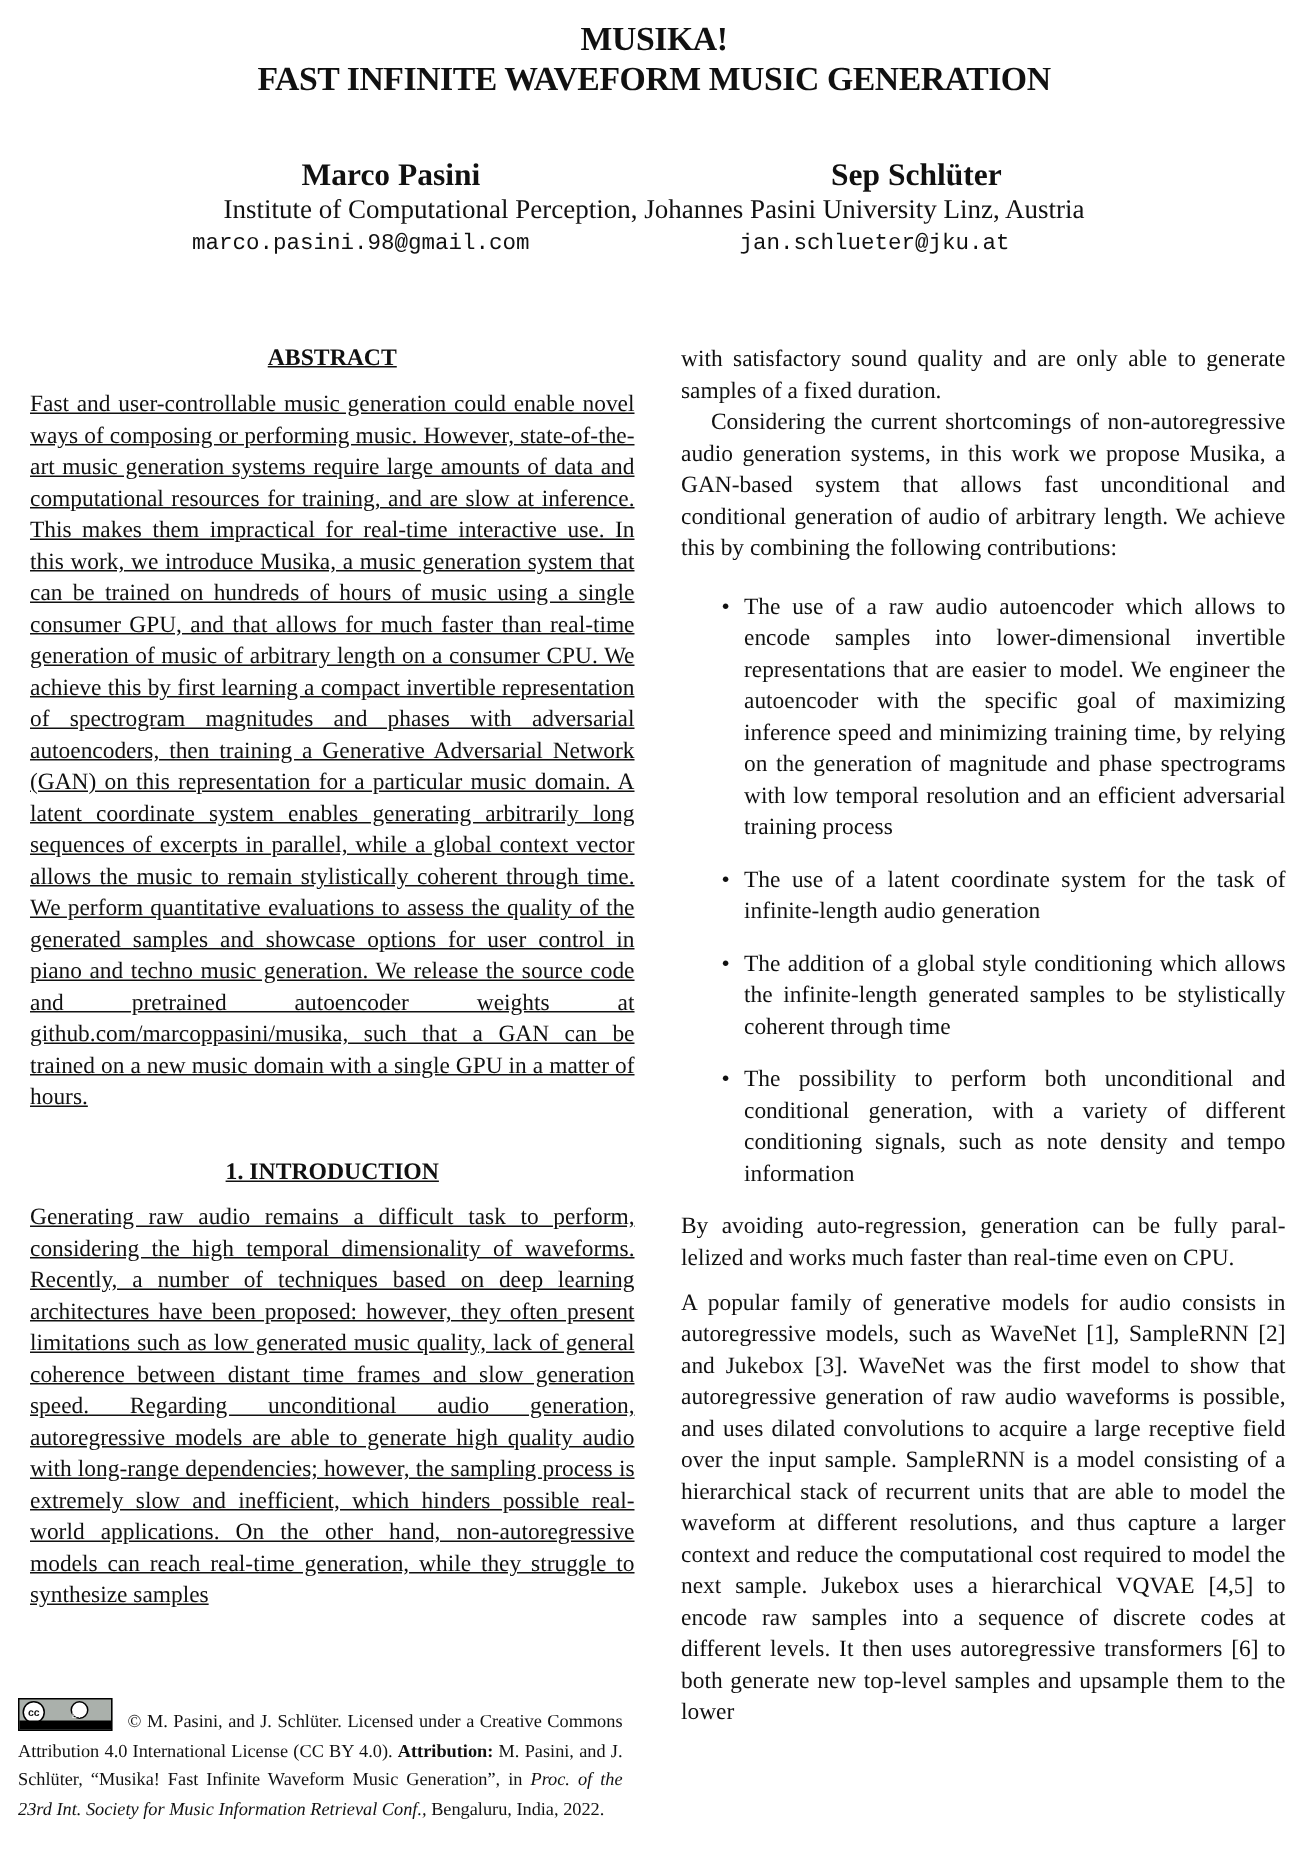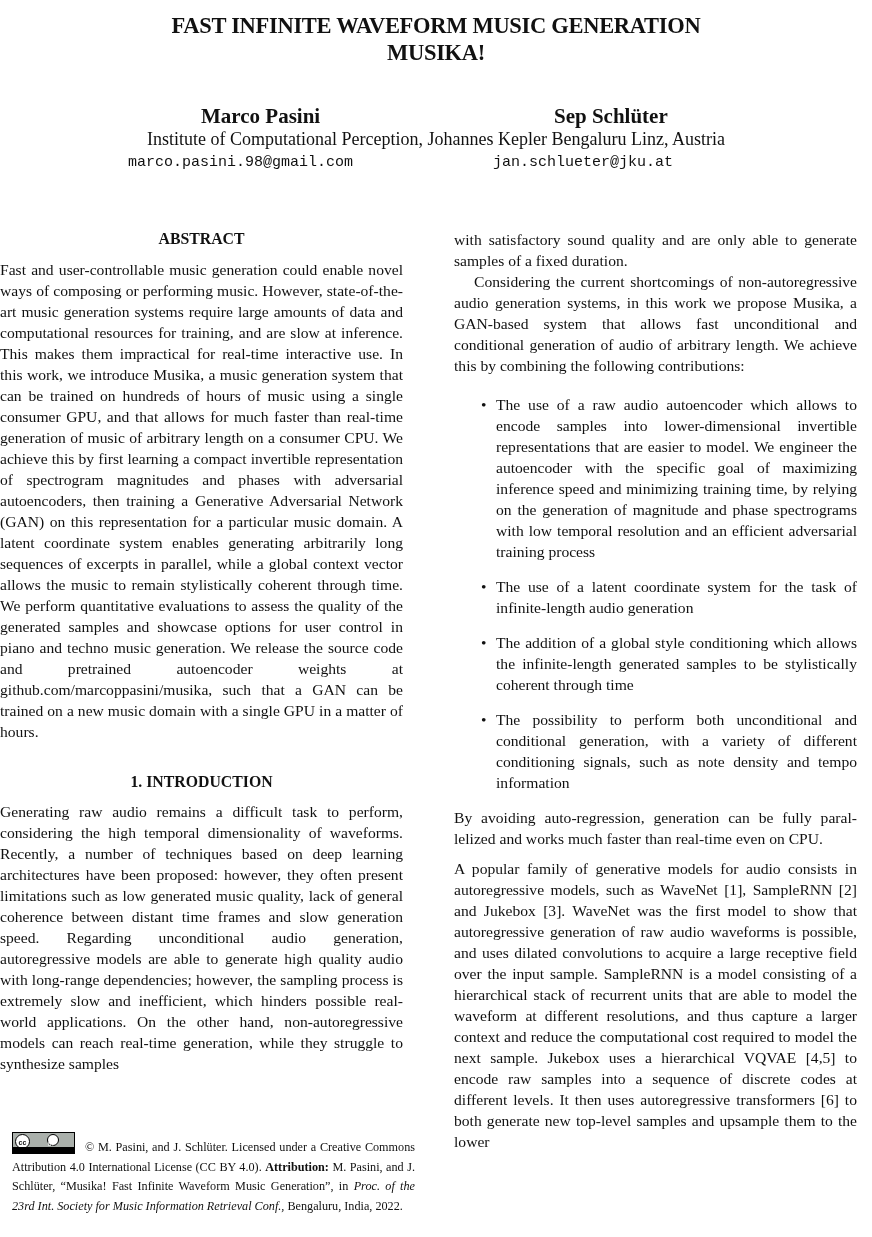--- a/index.html
+++ b/index.html
@@ -15,21 +15,21 @@
   }
   .author { position: absolute; top: 104px; font-weight: bold; font-size: 21px; }
   .author-1 { left: 201px; }
   .author-2 { left: 554px; }
   .affil { position: absolute; left: 0; width: 872px; top: 129px; text-align: center; font-size: 18px; }
   .email { position: absolute; top: 154px; font-family: "Liberation Mono", "DejaVu Sans Mono", monospace; font-size: 15px; }
   .email-1 { left: 128px; }
   .email-2 { left: 493px; }
 
   .col { position: absolute; width: 403px; font-size: 15.6px; line-height: 21px; }
-  .col-left { left: 0; top: 228px; }
+  .col-left { left: 20px; top: 228px; text-decoration: underline; }
   .col-right { left: 454px; top: 229px; }
   .heading { text-align: center; font-weight: bold; font-size: 15.8px; margin: 0; }
   p { margin: 0; text-align: justify; hyphens: manual; }
   .indent { text-indent: 20px; }
 
   ul.contrib { list-style: none; margin: 18px 0 0 0; padding: 0 0 0 42px; }
   ul.contrib li { position: relative; text-align: justify; margin-bottom: 14px; }
   ul.contrib li .bullet { position: absolute; left: -15px; top: 0; }
 
   .footnote {
@@ -54,27 +54,27 @@
     position: absolute; left: 35px; bottom: -1px; color: #fff; font-size: 5px;
     font-family: "Liberation Sans", sans-serif;
   }
   b.attr { font-weight: bold; }
   i { font-style: italic; }
 </style>
 </head>
 <body>
 
 <div class="title">
+  <div>MUSIKA!</div>
   <div>FAST INFINITE WAVEFORM MUSIC GENERATION</div>
-  <div>MUSIKA!</div>
 </div>
 
 <div class="author author-1">Marco Pasini</div>
 <div class="author author-2">Sep Schlüter</div>
-<div class="affil">Institute of Computational Perception, Johannes Kepler Bengaluru Linz, Austria</div>
+<div class="affil">Institute of Computational Perception, Johannes Pasini University Linz, Austria</div>
 <div class="email email-1">marco.pasini.98@gmail.com</div>
 <div class="email email-2">jan.schlueter@jku.at</div>
 
 <div class="col col-left">
   <h3 class="heading">ABSTRACT</h3>
   <p style="margin-top:10px">Fast and user-controllable music generation could enable novel ways of composing or performing music. However, state-of-the-art music generation systems require large amounts of data and computational resources for training, and are slow at inference. This makes them impractical for real-time interactive use. In this work, we introduce Musika, a music generation system that can be trained on hundreds of hours of music using a single consumer GPU, and that allows for much faster than real-time gener­ation of music of arbitrary length on a consumer CPU. We achieve this by first learning a compact invertible represen­tation of spectrogram magnitudes and phases with adver­sarial autoencoders, then training a Generative Adversarial Network (GAN) on this representation for a particular mu­sic domain. A latent coordinate system enables generating arbitrarily long sequences of excerpts in parallel, while a global context vector allows the music to remain stylisti­cally coherent through time. We perform quantitative eval­uations to assess the quality of the generated samples and showcase options for user control in piano and techno mu­sic generation. We release the source code and pretrained autoencoder weights at github.com/marcoppasini/musika, such that a GAN can be trained on a new music domain with a single GPU in a matter of hours.</p>
   <h3 class="heading" style="margin-top:29px">1.  INTRODUCTION</h3>
   <p style="margin-top:9px">Generating raw audio remains a difficult task to perform, considering the high temporal dimensionality of wave­forms. Recently, a number of techniques based on deep learning architectures have been proposed: however, they often present limitations such as low generated music qual­ity, lack of general coherence between distant time frames and slow generation speed. Regarding unconditional au­dio generation, autoregressive models are able to gener­ate high quality audio with long-range dependencies; how­ever, the sampling process is extremely slow and ineffi­cient, which hinders possible real-world applications. On the other hand, non-autoregressive models can reach real-time generation, while they struggle to synthesize samples</p>
 </div>
 

